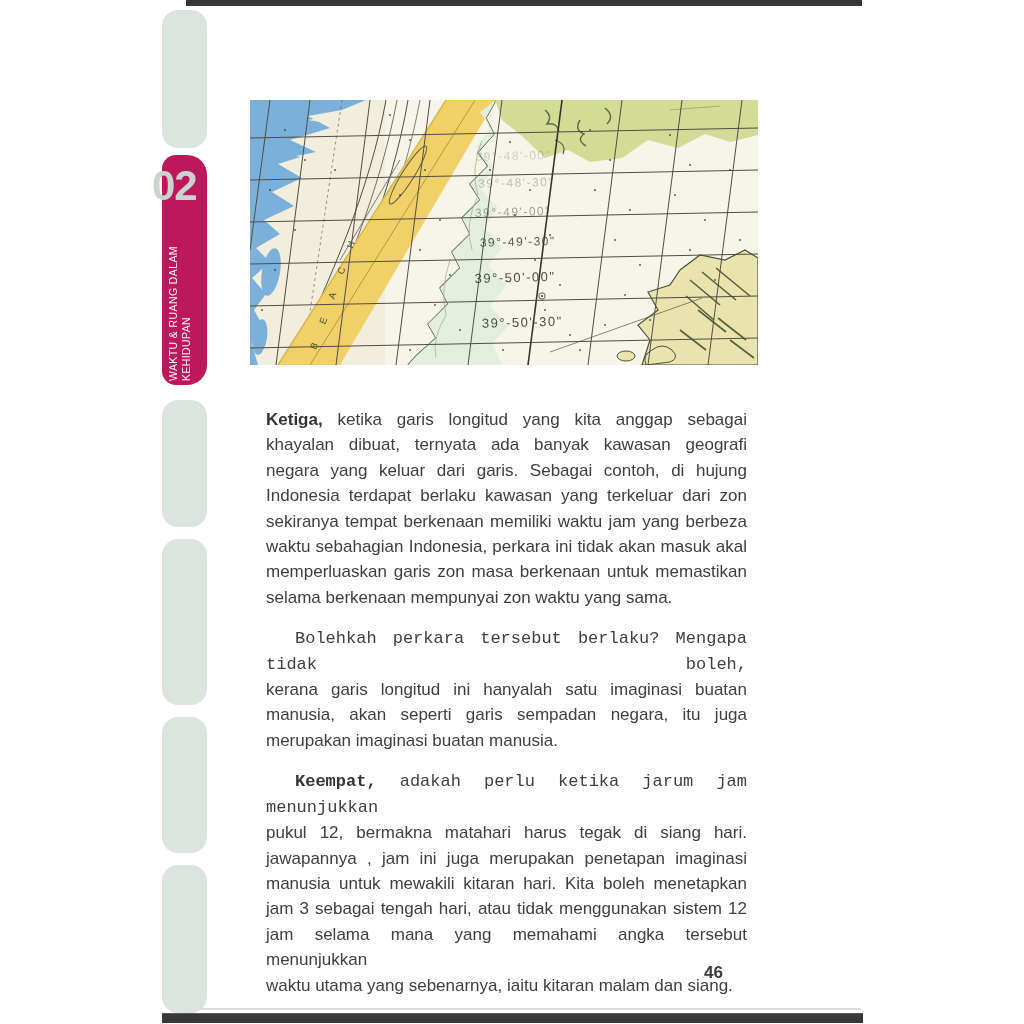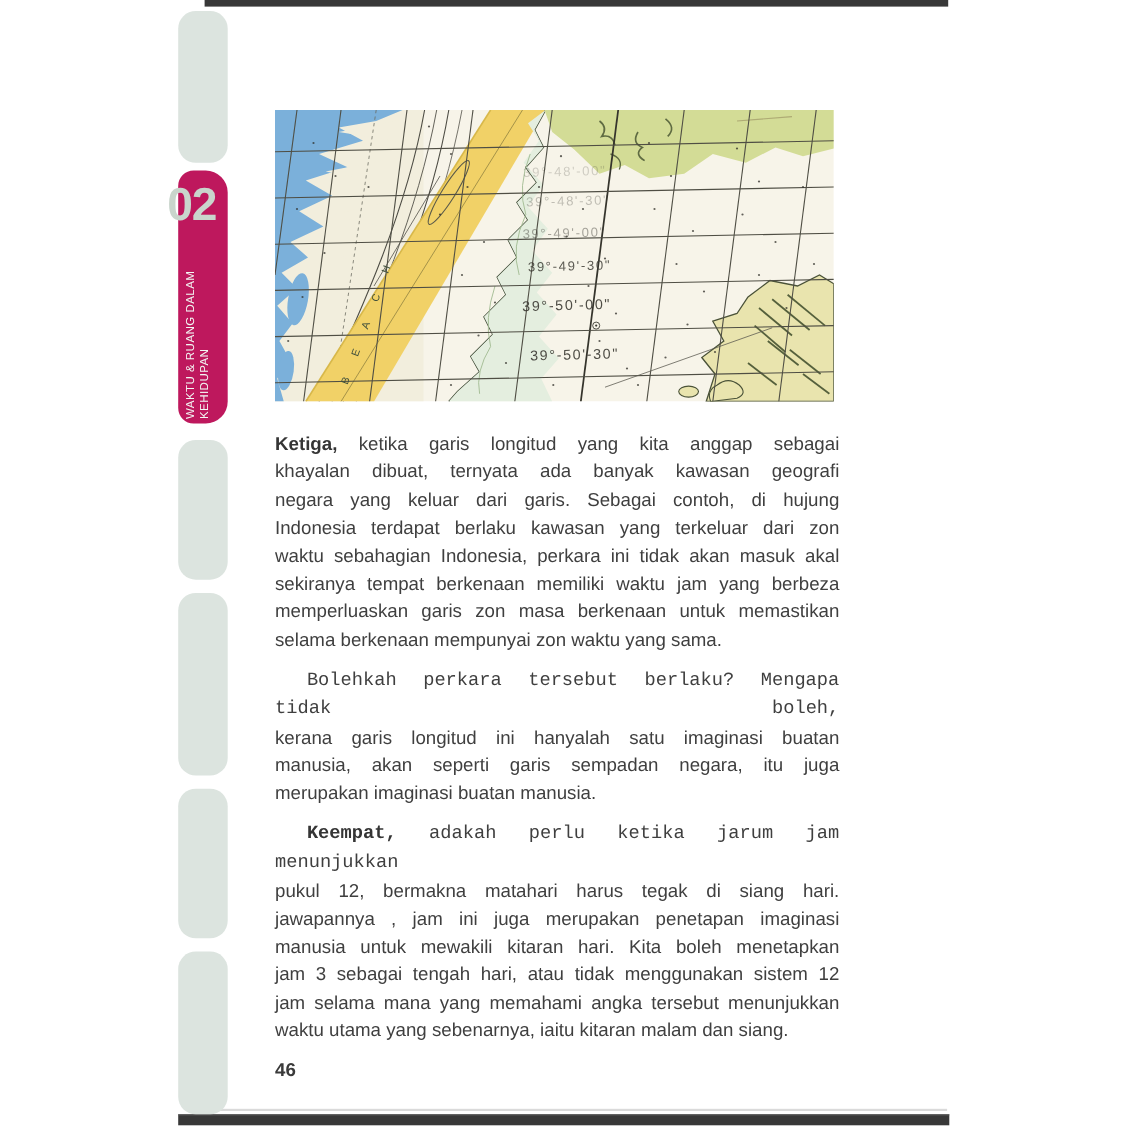--- a/index.html
+++ b/index.html
@@ -33,29 +33,29 @@
   }
   .t2wrap{position:relative;width:100%;height:100%;}
   
   .map-wrap{position:absolute;left:250px;top:100px;width:508px;height:265px;}
   .map-wrap svg{display:block;width:508px;height:265px;}
   
   .text-block{
     position:absolute;left:250px;top:391px;width:513px;
     font-size:17px;color:#3f3f3f;line-height:25.4px;
   }
-  .para{margin:0;}
+  .para{margin:16px;}
   .para + .para{margin-top:12.5px;}
   .tline{text-align:justify;text-align-last:justify;}
   .tline.lastline{text-align-last:left;}
   .tline.firstline{text-indent:29px;font-family:Liberation Mono, monospace;}
   .tline b{font-weight:bold;color:#353535;}
   
   .page-number{
-    position:absolute;left:250px;top:963px;width:473px;text-align:left;
+    position:absolute;left:250px;top:963px;width:473px;text-align:right;
     font-size:17px;font-weight:bold;color:#3a3a3a;
   }
 </style>
 </head>
 <body>
 
 <div class="edge-bar top"></div>
 <div class="edge-hairline"></div>
 <div class="edge-bar bottom"></div>
 
@@ -212,22 +212,22 @@
   <text transform="translate(66,250) rotate(-70)" font-family="Liberation Sans, sans-serif" font-size="9.5" letter-spacing="9" fill="#41503c">B E A C H</text>
 </svg>
 </div>
 
 <div class="text-block">
     <div class="para">
       <div class="tline"><b>Ketiga,</b> ketika garis longitud yang kita anggap sebagai</div>
       <div class="tline">khayalan dibuat, ternyata ada banyak kawasan geografi</div>
       <div class="tline">negara yang keluar dari garis. Sebagai contoh, di hujung</div>
       <div class="tline">Indonesia terdapat berlaku kawasan yang terkeluar dari zon</div>
+      <div class="tline">sekiranya tempat berkenaan memiliki waktu jam yang berbeza</div>
       <div class="tline">waktu sebahagian Indonesia, perkara ini tidak akan masuk akal</div>
-      <div class="tline">sekiranya tempat berkenaan memiliki waktu jam yang berbeza</div>
       <div class="tline">memperluaskan garis zon masa berkenaan untuk memastikan</div>
       <div class="tline lastline">selama berkenaan mempunyai zon waktu yang sama.</div>
     </div>
     <div class="para">
       <div class="tline firstline">Bolehkah perkara tersebut berlaku? Mengapa tidak boleh,</div>
       <div class="tline">kerana garis longitud ini hanyalah satu imaginasi buatan</div>
       <div class="tline">manusia, akan seperti garis sempadan negara, itu juga</div>
       <div class="tline lastline">merupakan imaginasi buatan manusia.</div>
     </div>
     <div class="para">

